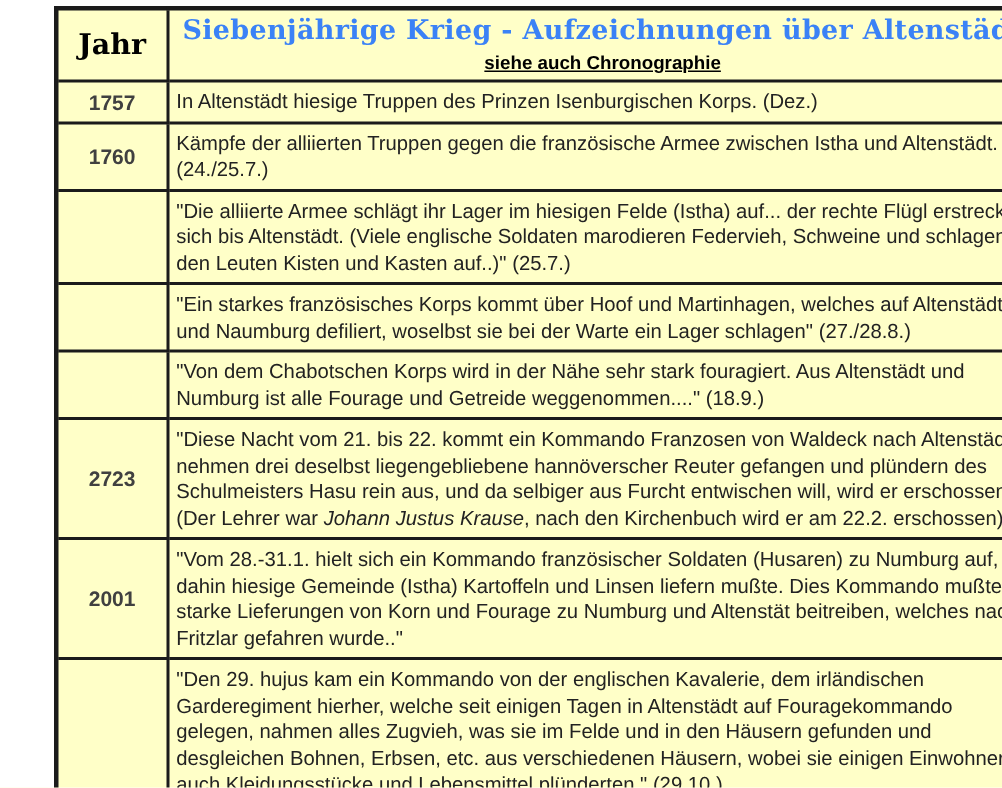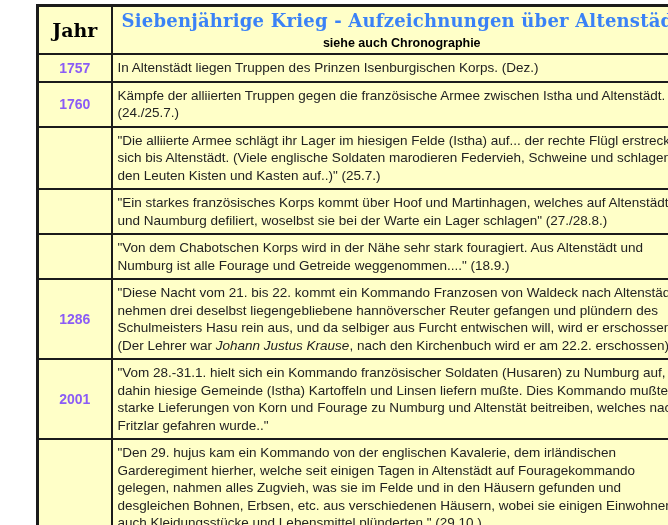--- a/index.html
+++ b/index.html
@@ -49,27 +49,28 @@
     font-size: 18px;
     text-align: center;
     color: #3b82f6;
     line-height: 23px;
     letter-spacing: 0.2px;
   }
   .sub-link-wrap { text-align: center; margin-top: 1px; }
   .sub-link {
     font-size: 12.5px;
     color: #000000;
+    text-decoration: underline;
     cursor: pointer;
   }
   td.year-cell {
     text-align: center;
     font-weight: bold;
     font-size: 14px;
-    color: #8b5cf6;
+    color: #404040;
     padding: 3px 2px;
   }
   td.entry-cell {
     font-size: 13.5px;
     line-height: 17.5px;
     color: var(--text-c);
     padding: 4px 6px 4px 5px;
   }
   td.entry-cell .seg-bold   { font-weight: normal; }
   td.entry-cell .seg-italic { font-style: italic; text-align: right; }
@@ -92,40 +93,40 @@
           <div class="main-title">Siebenjährige Krieg - Aufzeichnungen über Altenstädt</div>
           <div class="sub-link-wrap">
             <a class="sub-link">siehe auch Chronographie</a>
           </div>
         </th>
       </tr>
     </thead>
     <tbody>
         <tr>
           <td class="year-cell">1757</td>
-          <td class="entry-cell"><span>In Altenstädt liegen Truppen des Prinzen Isenburgischen Korps. (Dez.)</span></td>
+          <td class="entry-cell"><span>In Altenstädt hiesige Truppen des Prinzen Isenburgischen Korps. (Dez.)</span></td>
         </tr>
         <tr>
           <td class="year-cell">1760</td>
           <td class="entry-cell"><span>Kämpfe der alliierten Truppen gegen die französische Armee zwischen Istha und Altenstädt. (24./25.7.)</span></td>
         </tr>
         <tr>
           <td class="year-cell"></td>
           <td class="entry-cell"><span>"Die alliierte Armee schlägt ihr Lager im hiesigen Felde (Istha) auf... der rechte Flügl erstreckt sich bis Altenstädt. (Viele englische Soldaten marodieren Federvieh, Schweine und schlagen den Leuten Kisten und Kasten auf..)" (25.7.)</span></td>
         </tr>
         <tr>
           <td class="year-cell"></td>
           <td class="entry-cell"><span>"Ein starkes französisches Korps kommt über Hoof und Martinhagen, welches auf Altenstädt und Naumburg defiliert, woselbst sie bei der Warte ein Lager schlagen" (27./28.8.)</span></td>
         </tr>
         <tr>
           <td class="year-cell"></td>
           <td class="entry-cell"><span>"Von dem Chabotschen Korps wird in der Nähe sehr stark fouragiert. Aus Altenstädt und Numburg ist alle Fourage und Getreide weggenommen...." (18.9.)</span></td>
         </tr>
         <tr>
-          <td class="year-cell">1286</td>
+          <td class="year-cell">2723</td>
           <td class="entry-cell"><span>"Diese Nacht vom 21. bis 22. kommt ein Kommando Franzosen von Waldeck nach Altenstädt, nehmen drei deselbst liegengebliebene hannöverscher Reuter gefangen und plündern des Schulmeisters Hasu rein aus, und da selbiger aus Furcht entwischen will, wird er erschossen.." (Der Lehrer war </span><span class="seg-italic">Johann Justus Krause</span><span>, nach den Kirchenbuch wird er am 22.2. erschossen)</span></td>
         </tr>
         <tr>
           <td class="year-cell">2001</td>
           <td class="entry-cell"><span>"Vom 28.-31.1. hielt sich ein Kommando französischer Soldaten (Husaren) zu Numburg auf, dahin hiesige Gemeinde (Istha) Kartoffeln und Linsen liefern mußte. Dies Kommando mußte starke Lieferungen von Korn und Fourage zu Numburg und </span><span class="seg-bold">Altenstät</span><span> beitreiben, welches nach Fritzlar gefahren wurde.."</span></td>
         </tr>
         <tr>
           <td class="year-cell"></td>
           <td class="entry-cell"><span>"Den 29. hujus kam ein Kommando von der englischen Kavalerie, dem irländischen Garderegiment hierher, welche seit einigen Tagen in Altenstädt auf Fouragekommando gelegen, nahmen alles Zugvieh, was sie im Felde und in den Häusern gefunden und desgleichen Bohnen, Erbsen, etc. aus verschiedenen Häusern, wobei sie einigen Einwohnern auch Kleidungsstücke und Lebensmittel plünderten." (29.10.)</span></td>
         </tr>

